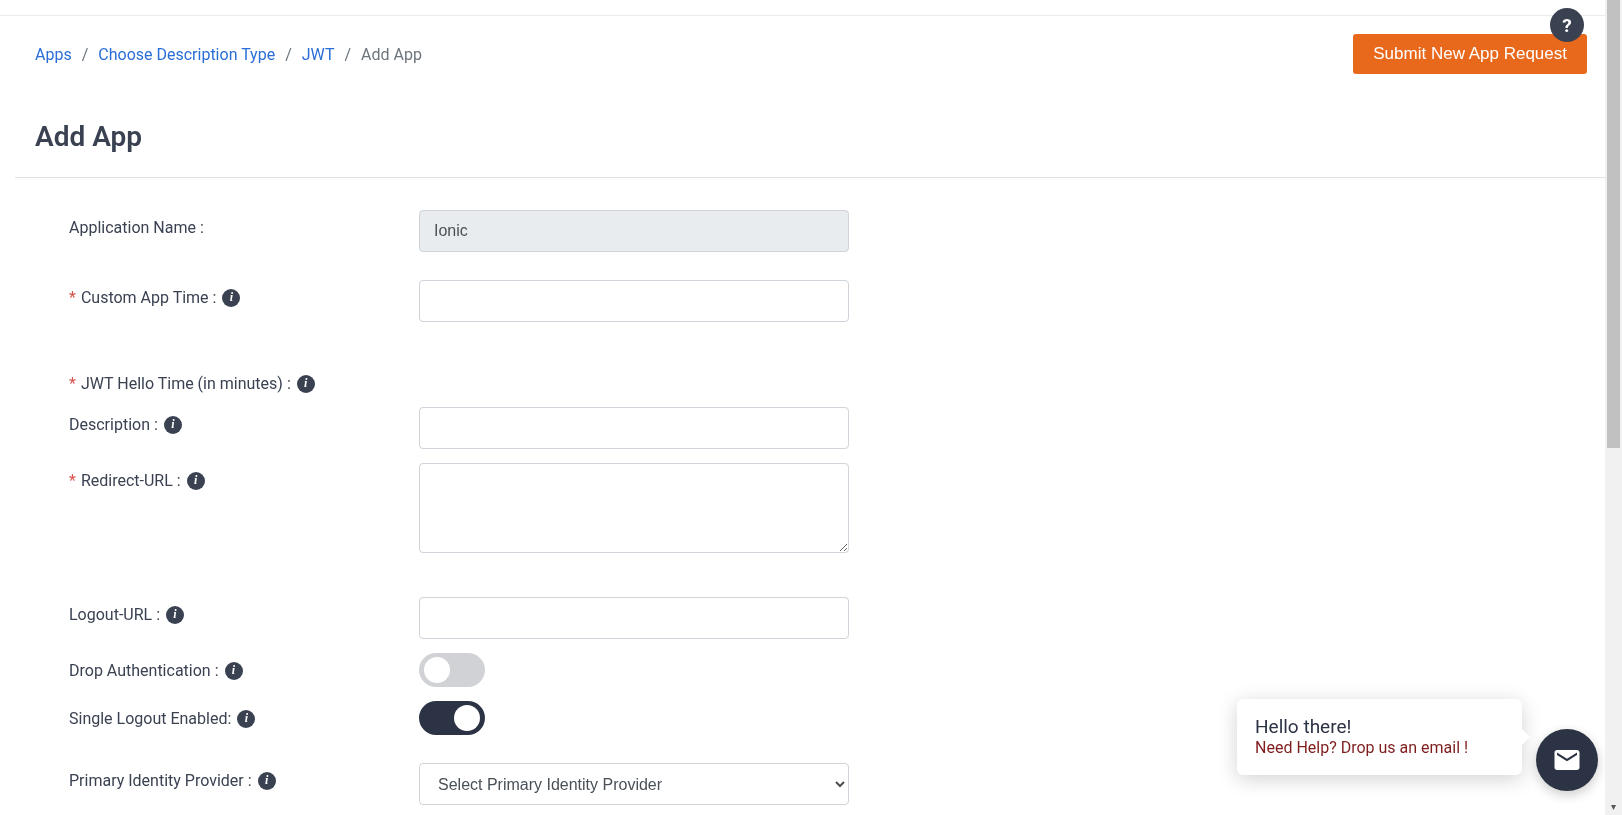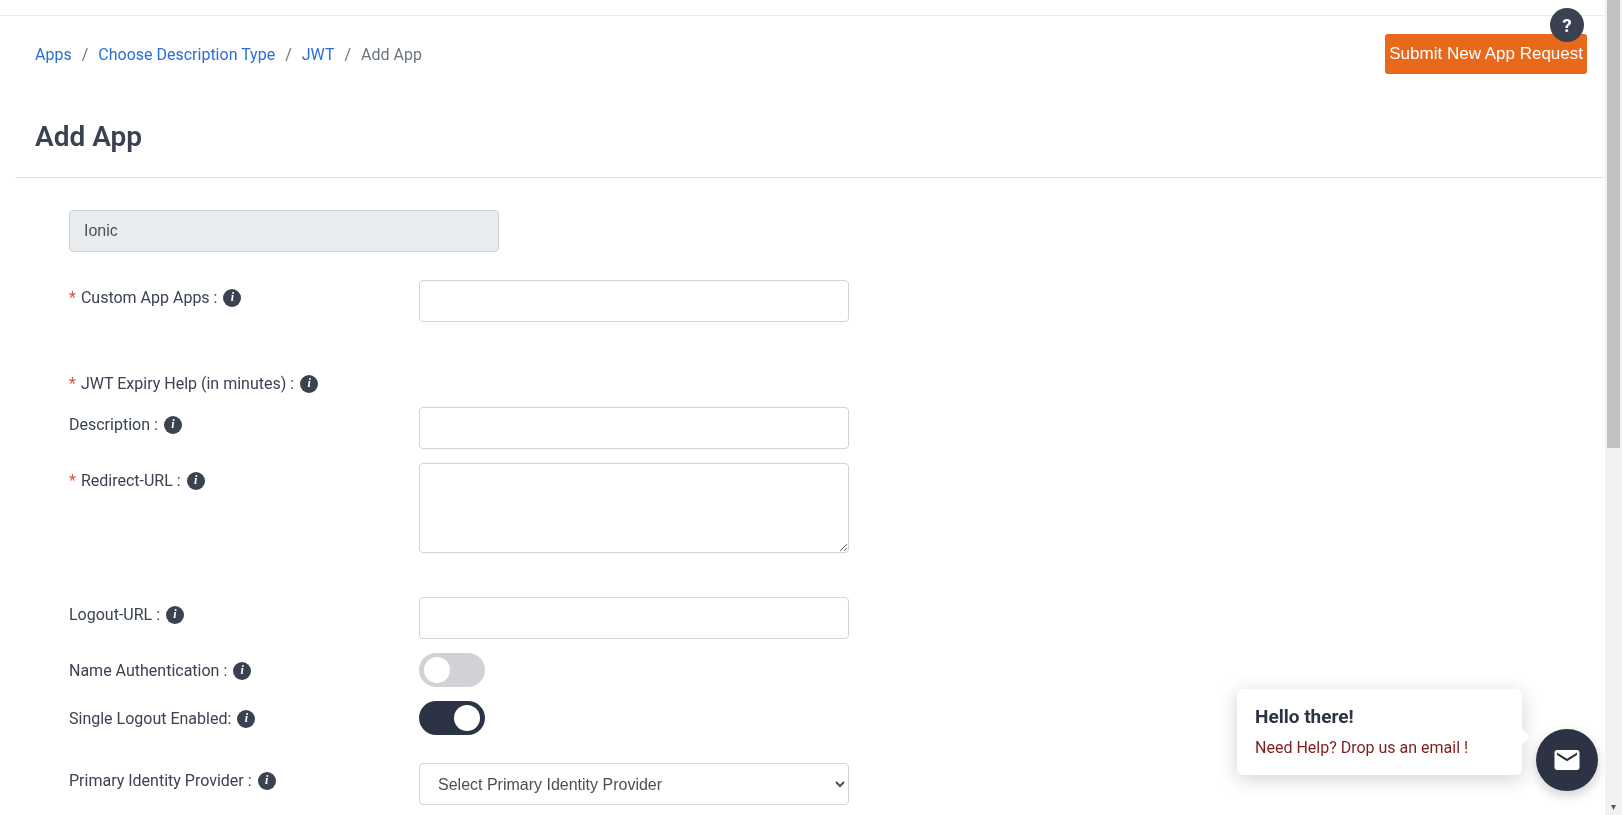--- a/index.html
+++ b/index.html
@@ -34,21 +34,21 @@
   .breadcrumb a {
     color: #2a6ed8;
     text-decoration: none;
   }
   .breadcrumb .sep { color: #6c757d; }
   .breadcrumb .current { color: #6c757d; }
   .submit-btn {
     background: #e8681c;
     color: #fff;
     border: none;
-    padding: 10px 4px;
+    padding: 10px 20px;
     font-size: 17px;
     border-radius: 3px;
     cursor: pointer;
   }
   .help-circle {
     position: fixed;
     top: 8px;
     right: 38px;
     width: 34px;
     height: 34px;
@@ -177,21 +177,21 @@
   }
   .chat-popup .arrow {
     position: absolute;
     right: -8px;
     bottom: 28px;
     width: 0; height: 0;
     border-top: 10px solid transparent;
     border-bottom: 10px solid transparent;
     border-left: 10px solid #fff;
   }
-  .chat-popup h4 { font-size: 19px; color: #2c3344; font-weight: 700; margin-bottom: 10px; }
+  .chat-popup h4 { font-size: 19px; color: #2c3344; font-weight: 400; margin-bottom: 0; }
   .chat-popup p { font-size: 16px; color: #7f1d1d; }
   .chat-fab {
     position: fixed;
     right: 24px;
     bottom: 24px;
     width: 62px;
     height: 62px;
     background: #2c3344;
     border-radius: 50%;
     display: flex;
@@ -250,40 +250,43 @@
     </nav>
     <button class="submit-btn">Submit New App Request</button>
   </div>
 
   <h1 class="page-title">Add App</h1>
   <hr class="hr">
 
   <div class="form">
 
     <div class="form-row">
+      <div class="label-col">
+        <span>Application Name :</span>
+      </div>
       <div class="field-col">
         <input class="text-input" readonly="" value="Ionic" style="">
       </div>
     </div>
 
     <div class="form-row" style="margin-bottom:44px;">
       <div class="label-col">
         <span class="req">*</span>
-        <span>Custom App Apps :</span>
+        <span>Custom App Time :</span>
         <span class="info-icon">i</span>
       </div>
       <div class="field-col">
         <input class="text-input" value="" style="">
       </div>
     </div>
 
     <div class="form-row tight">
       <div class="label-col">
         <span class="req">*</span>
-        <span>JWT Expiry Help (in minutes) :</span>
+        <span>JWT Hello Time (in minutes) :</span>
         <span class="info-icon">i</span>
       </div>
     </div>
 
     <div class="form-row tight">
       <div class="label-col">
         <span>Description :</span>
         <span class="info-icon">i</span>
       </div>
       <div class="field-col">
@@ -307,21 +310,21 @@
         <span>Logout-URL :</span>
         <span class="info-icon">i</span>
       </div>
       <div class="field-col">
         <input class="text-input" value="" style="">
       </div>
     </div>
 
     <div class="form-row tight">
       <div class="label-col">
-        <span>Name Authentication :</span>
+        <span>Drop Authentication :</span>
         <span class="info-icon">i</span>
       </div>
       <div class="field-col">
         <div class="toggle off">
             <div class="knob"></div>
           </div>
       </div>
     </div>
 
     <div class="form-row">

